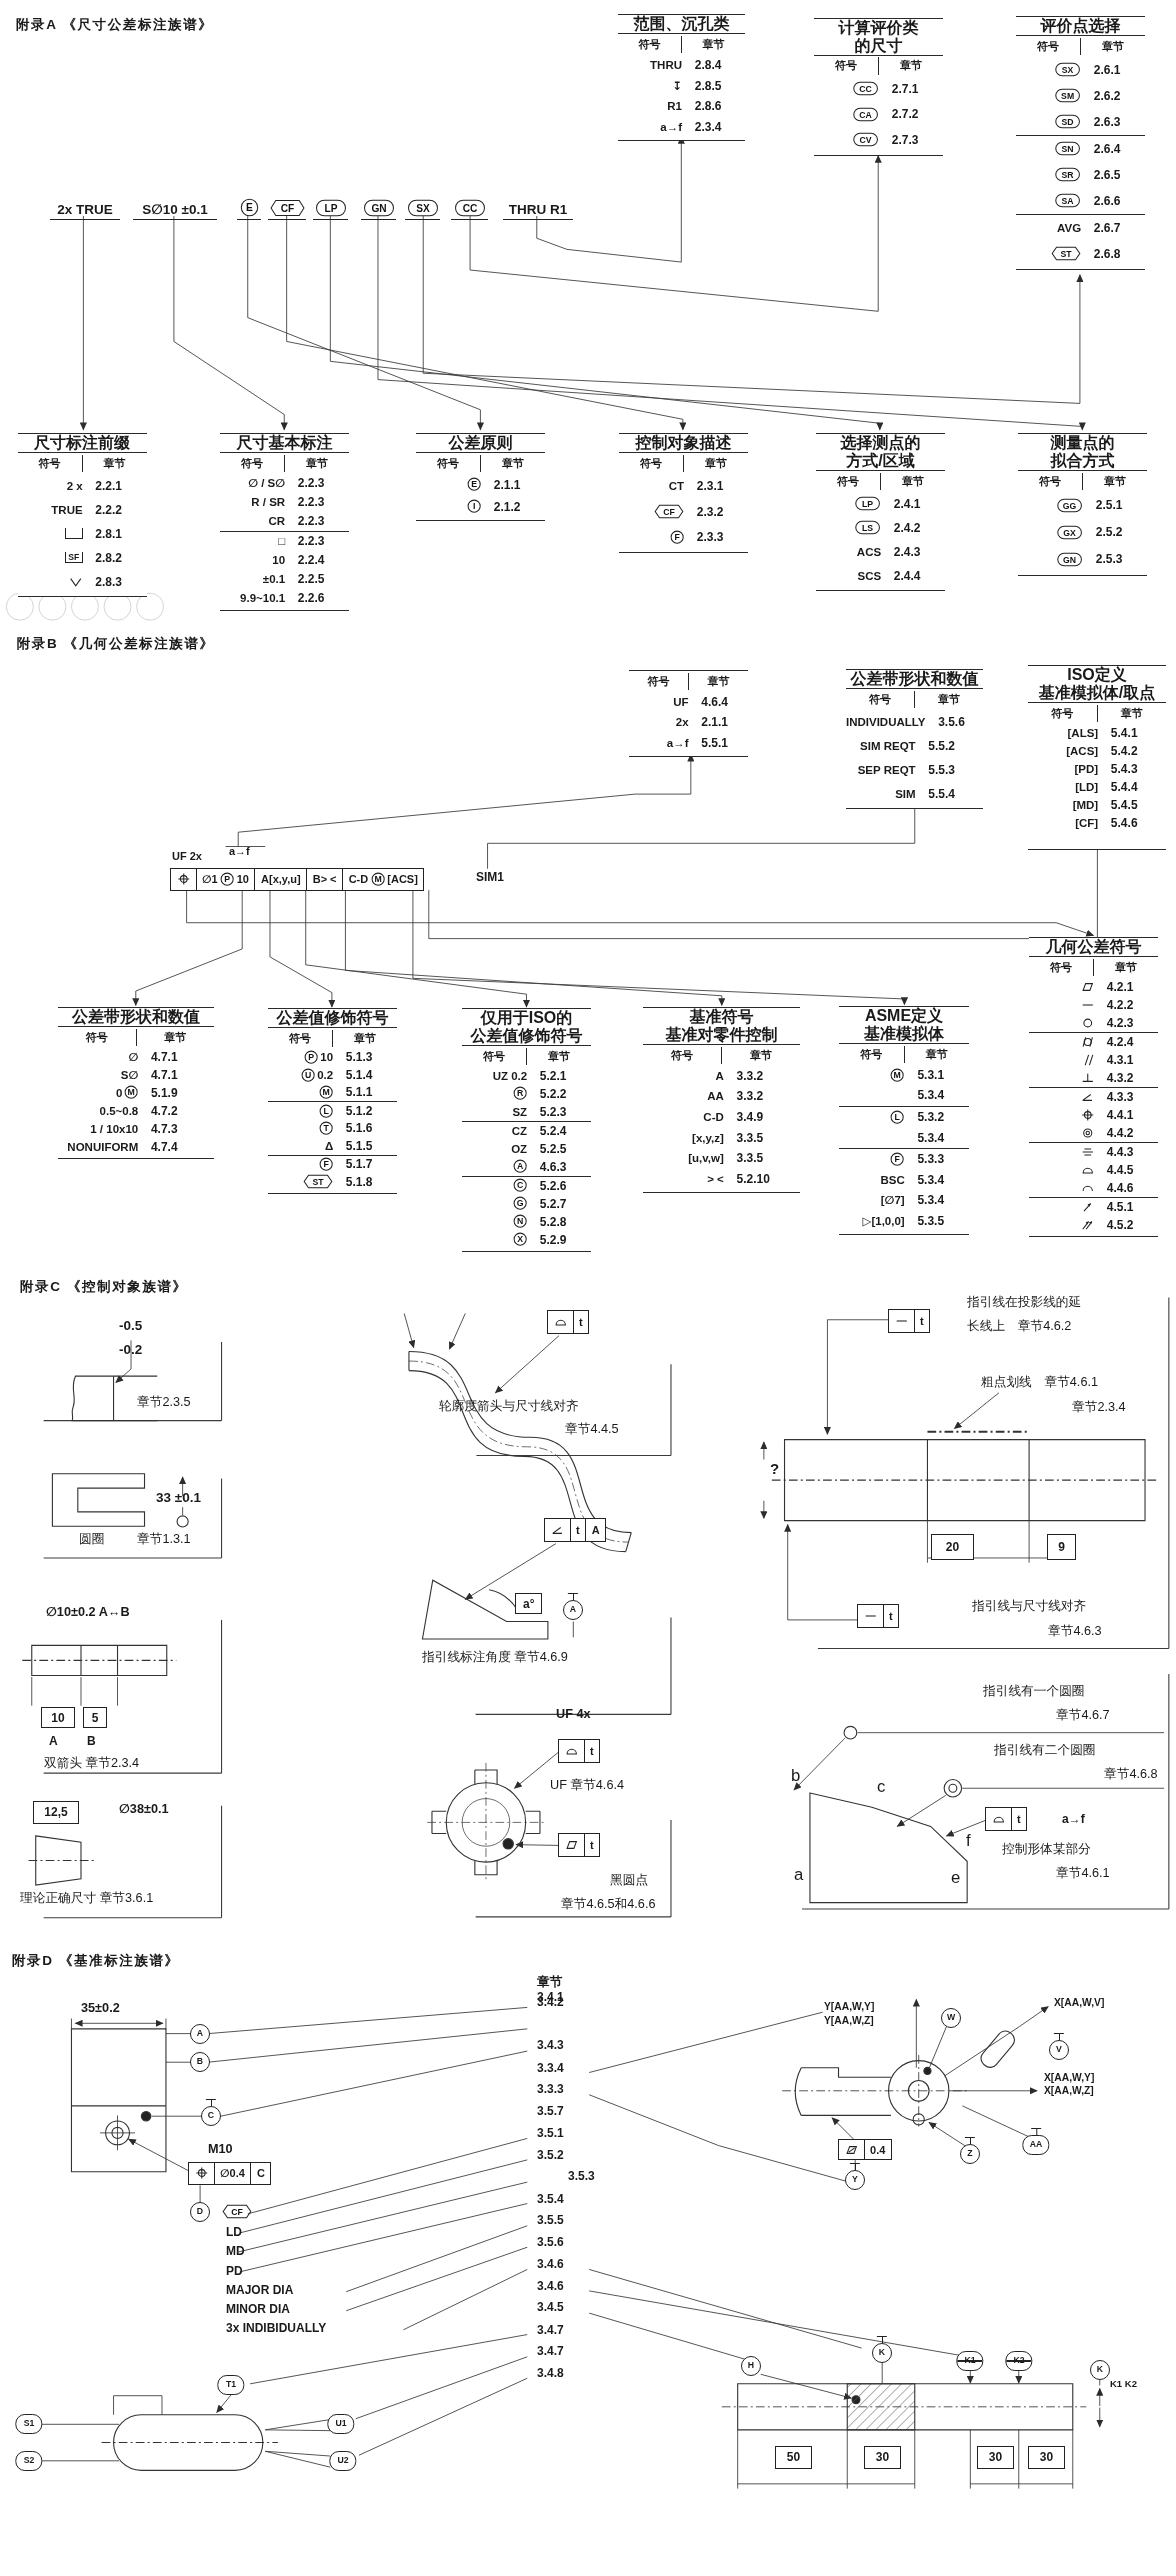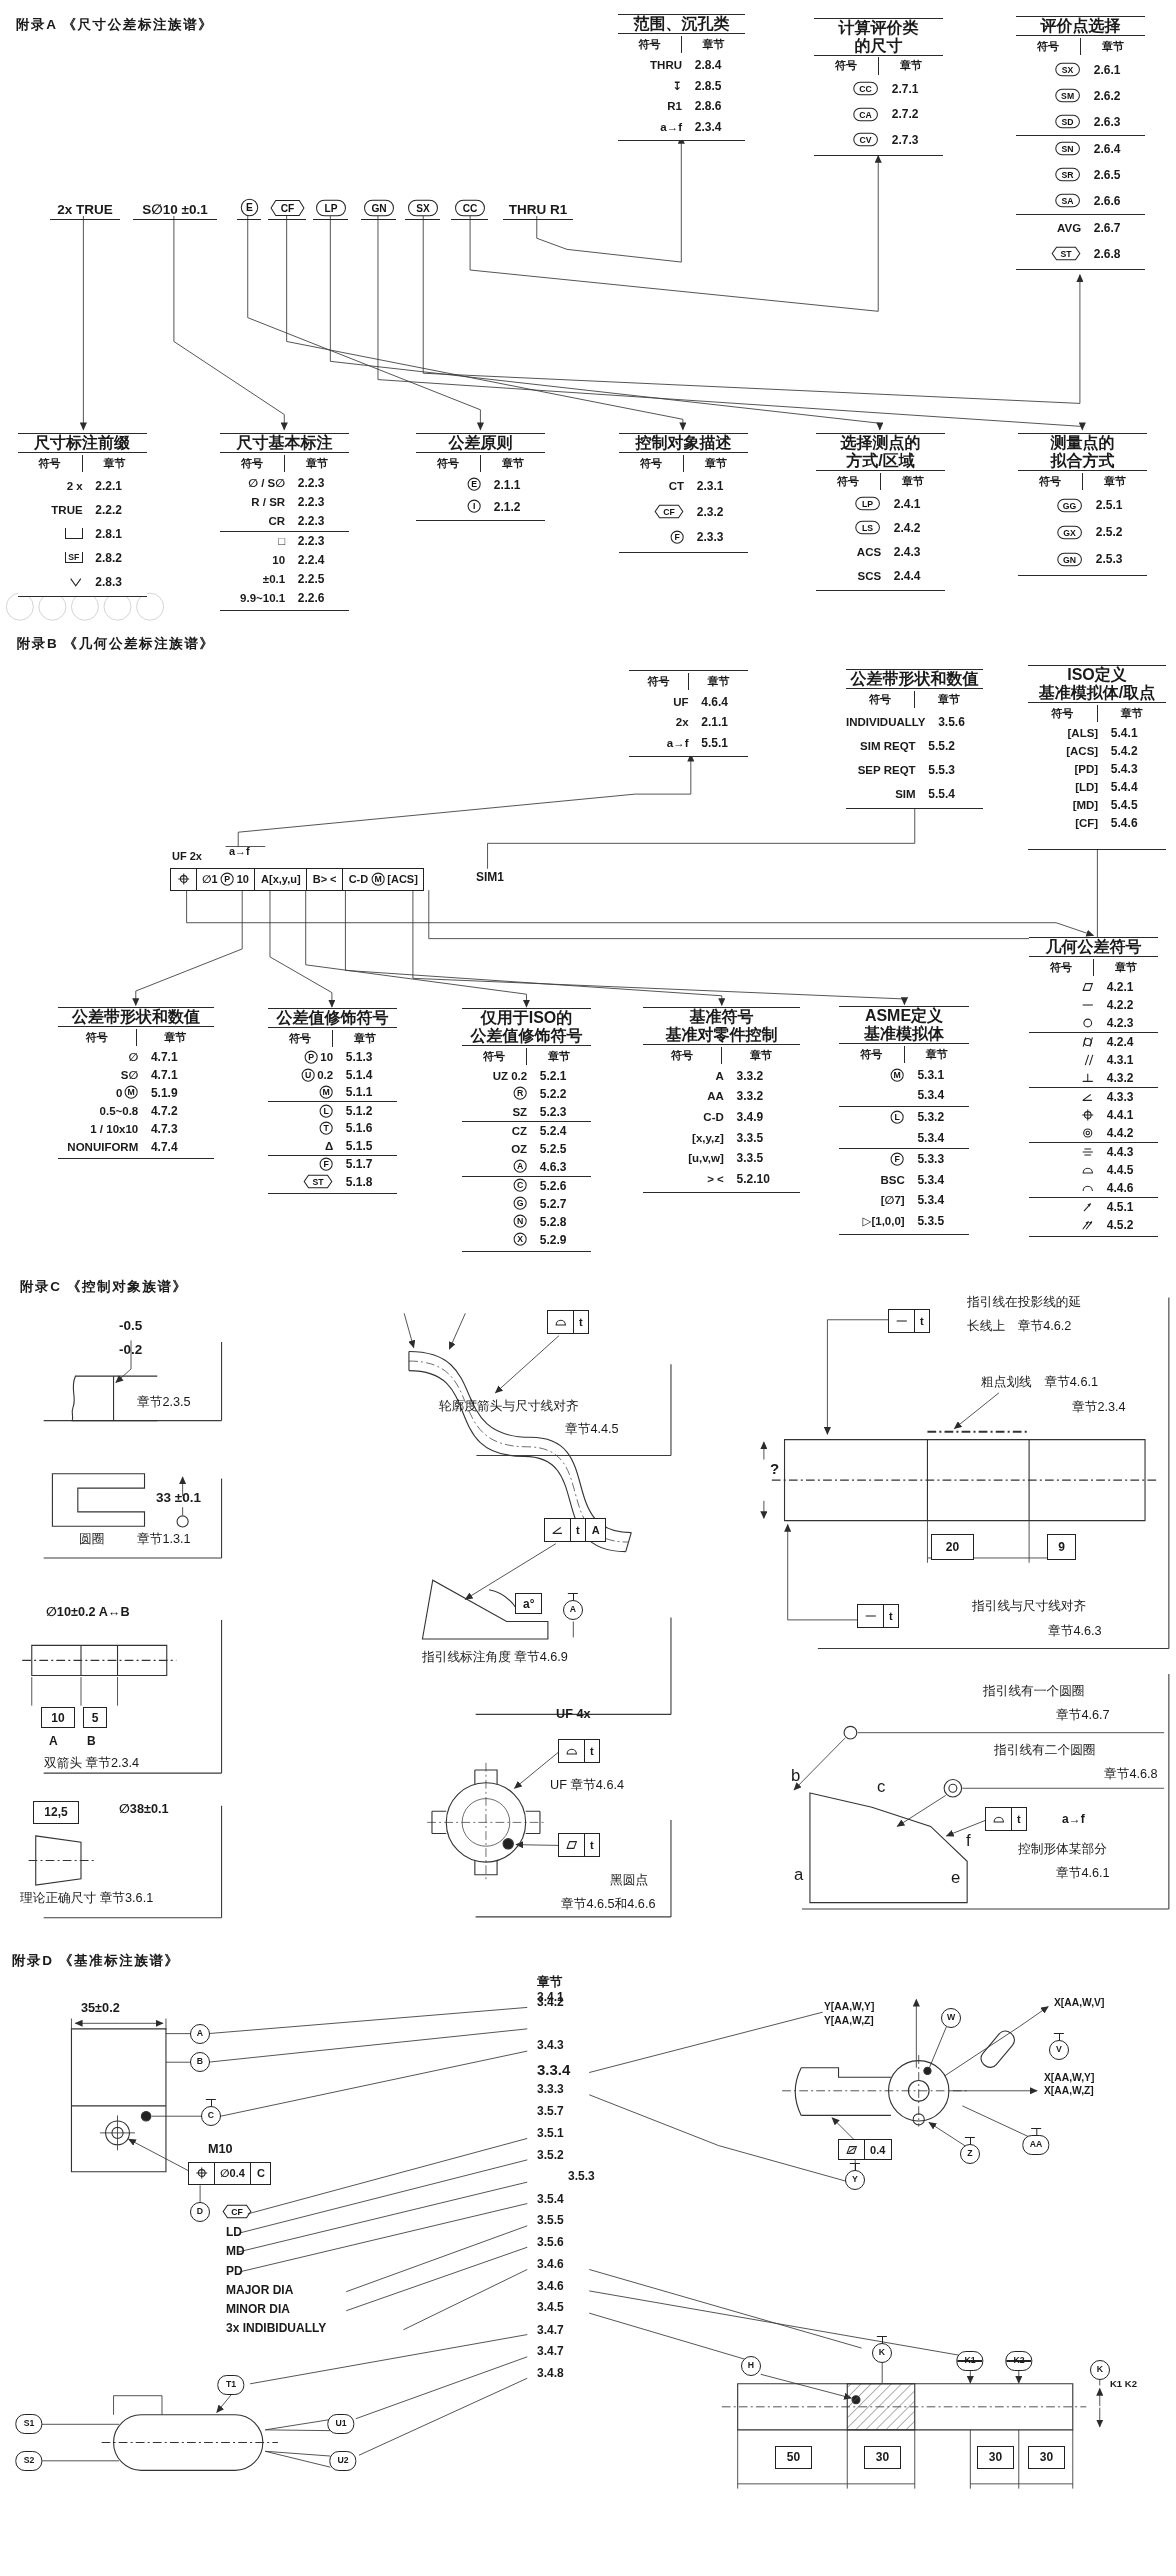--- a/index.html
+++ b/index.html
@@ -1365,21 +1365,21 @@
       <div class="lab" style="left:967px;top:1318px;font-size:12.7px;">长线上　章节4.6.2</div>
       <div class="lab" style="left:981px;top:1374px;font-size:12.7px;">粗点划线　章节4.6.1</div>
       <div class="lab" style="left:1072px;top:1399px;font-size:12.7px;">章节2.3.4</div>
       <div class="lab" style="left:770px;top:1460px;font-size:15px;font-weight:bold;">?</div>
       <div class="lab" style="left:972px;top:1598px;font-size:12.7px;">指引线与尺寸线对齐</div>
       <div class="lab" style="left:1048px;top:1623px;font-size:12.7px;">章节4.6.3</div>
       <div class="lab" style="left:983px;top:1683px;font-size:12.7px;">指引线有一个圆圈</div>
       <div class="lab" style="left:1056px;top:1707px;font-size:12.7px;">章节4.6.7</div>
       <div class="lab" style="left:994px;top:1742px;font-size:12.7px;">指引线有二个圆圈</div>
       <div class="lab" style="left:1104px;top:1766px;font-size:12.7px;">章节4.6.8</div>
-      <div class="lab" style="left:1002px;top:1841px;font-size:12.7px;margin-left:16px;">控制形体某部分</div>
+      <div class="lab" style="left:1002px;top:1841px;font-size:12.7px;">控制形体某部分</div>
       <div class="lab" style="left:1056px;top:1865px;font-size:12.7px;">章节4.6.1</div>
       <div class="lab" style="left:1062px;top:1812px;font-size:12px;font-weight:bold;">a→f</div>
       <div class="lab" style="left:791px;top:1766px;font-size:16.7px;">b</div>
       <div class="lab" style="left:877px;top:1777px;font-size:16.7px;">c</div>
       <div class="lab" style="left:794px;top:1865px;font-size:16.7px;">a</div>
       <div class="lab" style="left:966px;top:1831px;font-size:16.7px;">f</div>
       <div class="lab" style="left:951px;top:1868px;font-size:16.7px;">e</div>
       <div class="lab" style="left:81px;top:2001px;font-size:12.7px;font-weight:bold;">35±0.2</div>
       <div class="lab" style="left:208px;top:2142px;font-size:12.7px;font-weight:bold;">M10</div>
       <div class="lab" style="left:226px;top:2225px;font-size:12px;font-weight:bold;">LD</div>
@@ -1394,21 +1394,21 @@
       <div class="lab" style="left:1044px;top:2072px;font-size:10.3px;font-weight:bold;">X[AA,W,Y]</div>
       <div class="lab" style="left:1044px;top:2085px;font-size:10.3px;font-weight:bold;">X[AA,W,Z]</div>
       <div class="lab" style="left:1110px;top:2378px;font-size:9.5px;font-weight:bold;">K1 K2</div>
       <div class="lab" style="left:172px;top:850px;font-size:11px;font-weight:bold;">UF 2x</div>
       <div class="lab" style="left:229px;top:845px;font-size:11px;font-weight:bold;">a→f</div>
       <div class="lab" style="left:476px;top:870px;font-size:12px;font-weight:bold;">SIM1</div>
       <div class="lab" style="left:537px;top:1974px;font-size:12.7px;font-weight:600;">章节</div>
       <div class="lab" style="left:537px;top:1995px;font-size:12px;font-weight:bold;">3.4.2</div>
       <div class="lab" style="left:537px;top:1990px;font-size:12px;font-weight:bold;">3.4.1</div>
       <div class="lab" style="left:537px;top:2038px;font-size:12px;font-weight:bold;">3.4.3</div>
-      <div class="lab" style="left:537px;top:2061px;font-size:15px;font-weight:bold;">3.3.4</div>
+      <div class="lab" style="left:537px;top:2061px;font-size:12px;font-weight:bold;">3.3.4</div>
       <div class="lab" style="left:537px;top:2082px;font-size:12px;font-weight:bold;">3.3.3</div>
       <div class="lab" style="left:537px;top:2104px;font-size:12px;font-weight:bold;">3.5.7</div>
       <div class="lab" style="left:537px;top:2126px;font-size:12px;font-weight:bold;">3.5.1</div>
       <div class="lab" style="left:537px;top:2148px;font-size:12px;font-weight:bold;">3.5.2</div>
       <div class="lab" style="left:537px;top:2169px;font-size:12px;font-weight:bold;margin-left:31px;">3.5.3</div>
       <div class="lab" style="left:537px;top:2192px;font-size:12px;font-weight:bold;">3.5.4</div>
       <div class="lab" style="left:537px;top:2213px;font-size:12px;font-weight:bold;">3.5.5</div>
       <div class="lab" style="left:537px;top:2235px;font-size:12px;font-weight:bold;">3.5.6</div>
       <div class="lab" style="left:537px;top:2257px;font-size:12px;font-weight:bold;">3.4.6</div>
       <div class="lab" style="left:537px;top:2279px;font-size:12px;font-weight:bold;">3.4.6</div>

